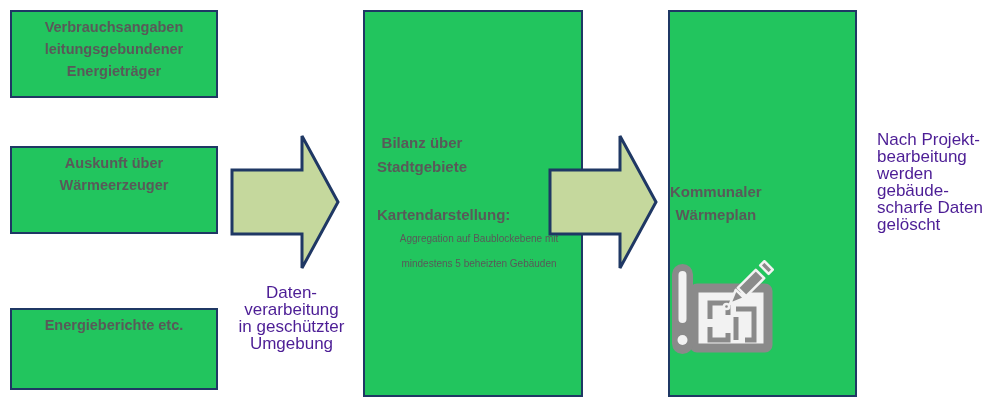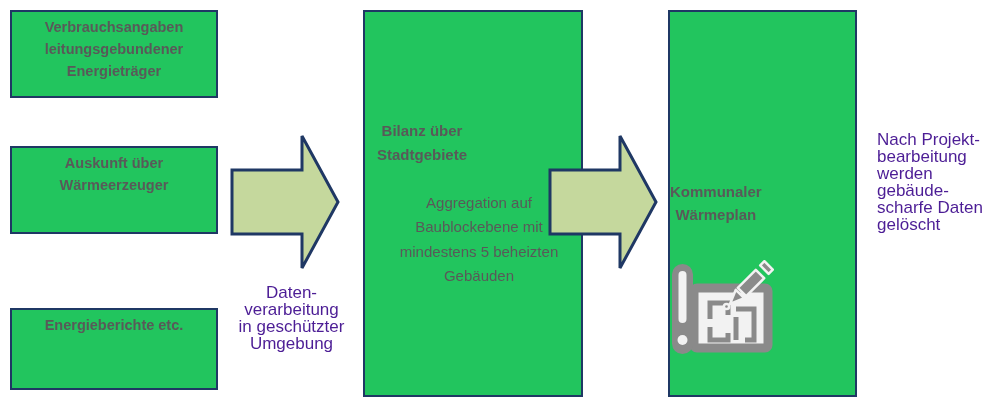--- a/index.html
+++ b/index.html
@@ -50,21 +50,21 @@
     line-height: 24px;
     white-space: pre-line;
   }
   .process-gap { height: 24px; }
   .process-subtitle {
     font-weight: bold;
     font-size: 15px;
     line-height: 24px;
   }
   .process-body {
-    font-size: 15px;
+    font-size: 10px;
     line-height: 24.5px;
     margin-left: 12px;
   }
 
   .output-box {
     left: 668px; top: 10px;
     width: 189px; height: 387px;
     flex-direction: column;
     justify-content: flex-start;
     padding-top: 168px;
@@ -121,20 +121,21 @@
 
   <div class="note note-left">Daten-
 verarbeitung
 in geschützter
 Umgebung</div>
 
   <div class="box process-box">
     <div class="process-title">Bilanz über
 Stadtgebiete</div>
     <div class="process-gap"></div>
+    <div class="process-subtitle">Kartendarstellung:</div>
     <div class="process-body">Aggregation auf Baublockebene mit mindestens 5 beheizten Gebäuden</div>
   </div>
 
   <svg class="flow-arrow a2" viewBox="0 0 110 136" aria-hidden="true">
     <polygon points="2,36 72,36 72,2 108,68 72,134 72,100 2,100" fill="#c5d89d" stroke="#1f3864" stroke-width="3" stroke-linejoin="miter"></polygon>
   </svg>
 
   <div class="box output-box">
     <div class="output-title">Kommunaler
 Wärmeplan</div>

